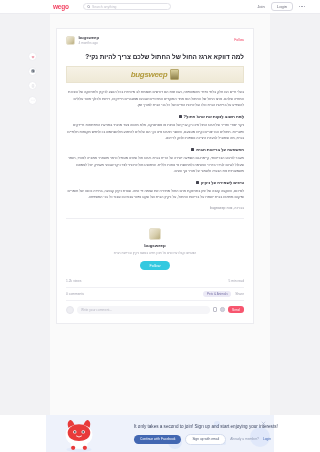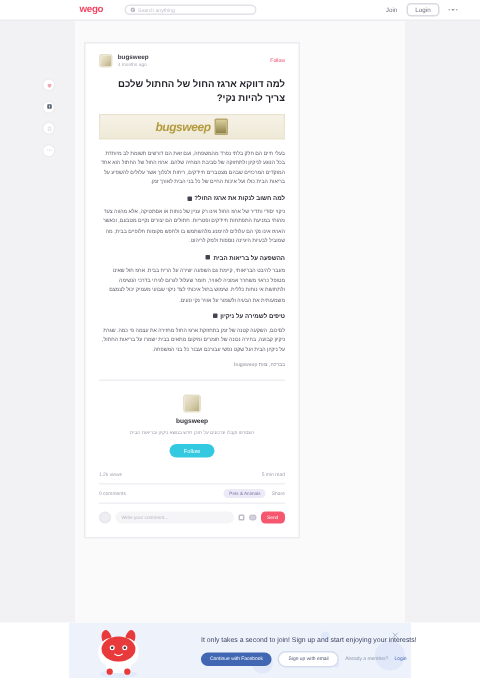--- a/index.html
+++ b/index.html
@@ -107,21 +107,21 @@
     border: 0.5px solid #ededf1;
     display: flex; align-items: center; justify-content: center;
   }
   .rail-btn svg { display: block; }
 
   
   .article {
     position: absolute;
     left: 56px;
     top: 14px;
-    width: 144px;
+    width: 198px;
     background: #ffffff;
     border: 0.5px solid #ececf0;
     padding: 6px 9px 9px;
   }
 
   .author-row { display: flex; align-items: center; gap: 3.5px; }
   .avatar-sm {
     width: 9px; height: 9px;
     border-radius: 2px;
     background: linear-gradient(135deg,#efe9d8 0%,#d8cfae 55%,#b9ad80 100%);

